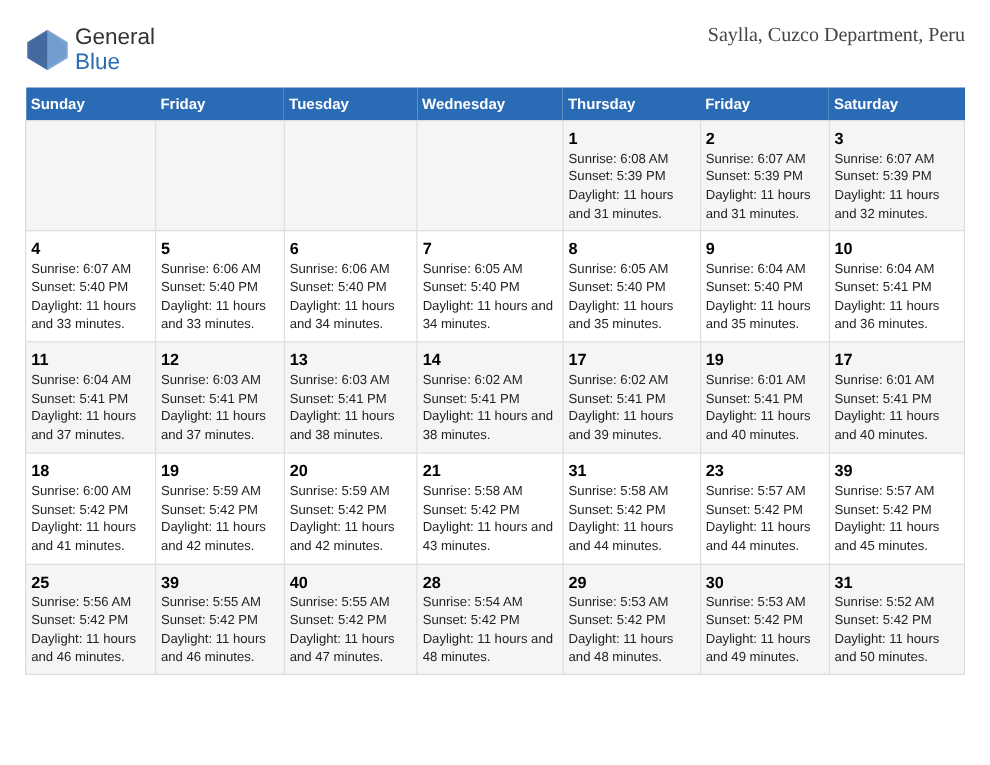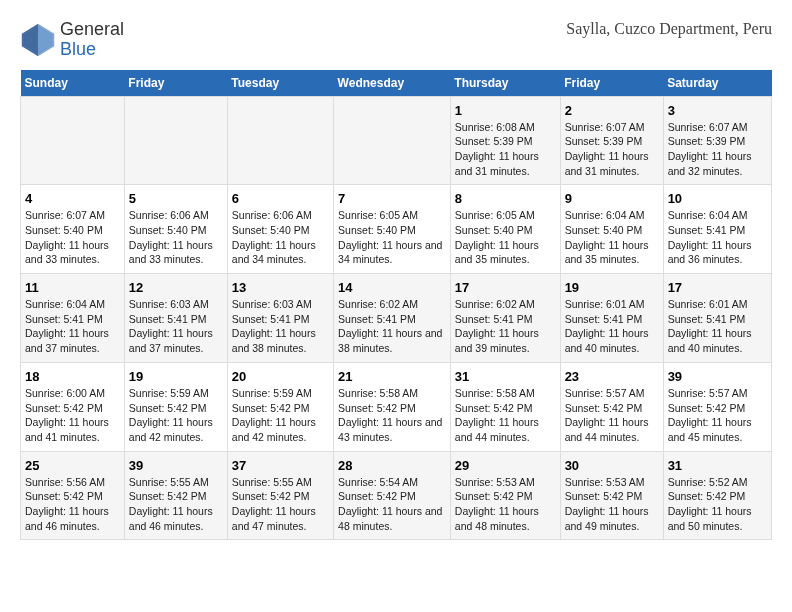--- a/index.html
+++ b/index.html
@@ -236,21 +236,21 @@
       <tr>
         <td>
           <span class="day-number">25</span>
           <div class="day-info">Sunrise: 5:56 AM<br>Sunset: 5:42 PM<br>Daylight: 11 hours and 46 minutes.</div>
         </td>
         <td>
           <span class="day-number">39</span>
           <div class="day-info">Sunrise: 5:55 AM<br>Sunset: 5:42 PM<br>Daylight: 11 hours and 46 minutes.</div>
         </td>
         <td>
-          <span class="day-number">37</span>
+          <span class="day-number">40</span>
           <div class="day-info">Sunrise: 5:55 AM<br>Sunset: 5:42 PM<br>Daylight: 11 hours and 47 minutes.</div>
         </td>
         <td>
           <span class="day-number">28</span>
           <div class="day-info">Sunrise: 5:54 AM<br>Sunset: 5:42 PM<br>Daylight: 11 hours and 48 minutes.</div>
         </td>
         <td>
           <span class="day-number">29</span>
           <div class="day-info">Sunrise: 5:53 AM<br>Sunset: 5:42 PM<br>Daylight: 11 hours and 48 minutes.</div>
         </td>

